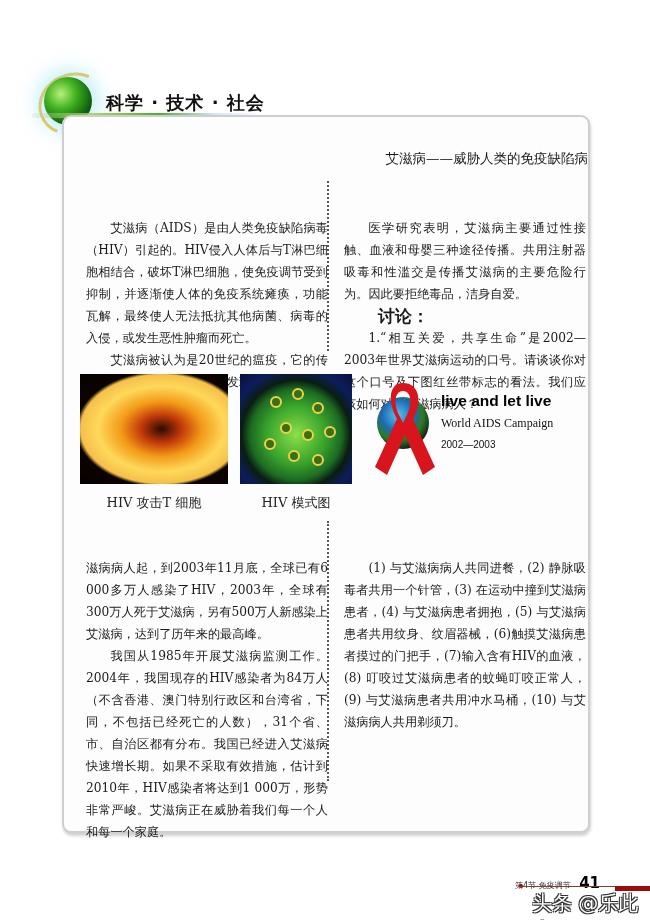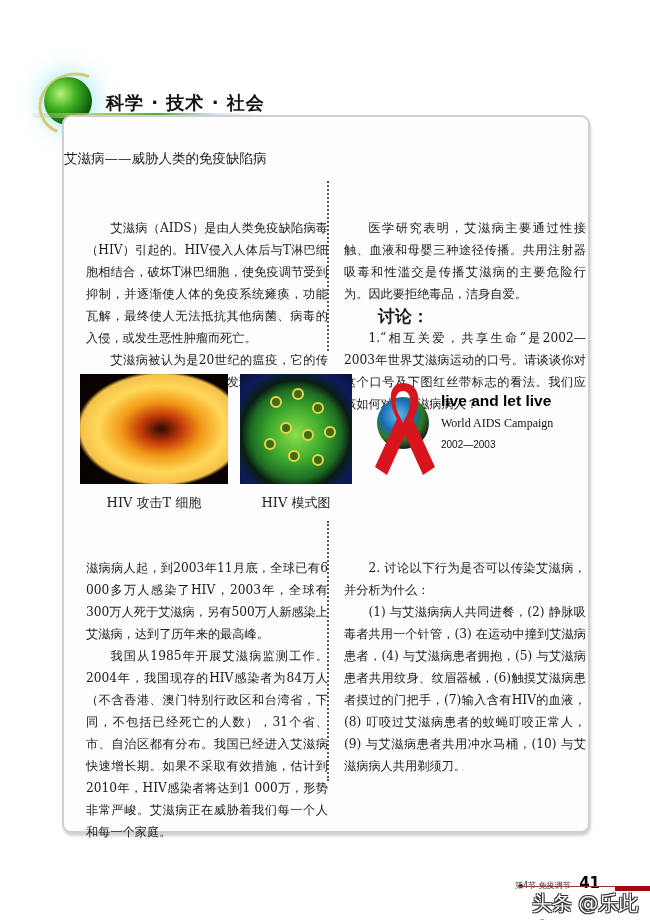--- a/index.html
+++ b/index.html
@@ -13,21 +13,21 @@
            border:3px solid #f4b52c; border-right-color:transparent; border-bottom-color:transparent;
            transform:rotate(-20deg); opacity:.9; }
   .swoosh { position:absolute; left:32px; top:58px; width:230px; height:5px;
             background:linear-gradient(90deg, rgba(200,200,200,0.2) 0%, #9fd357 30%, #4fae2a 55%, rgba(190,210,240,0.6) 80%, rgba(255,255,255,0) 100%);
             border-radius:3px; }
   .section-title { position:absolute; left:106px; top:36px; font-family:"DejaVu Sans", sans-serif;
             font-weight:bold; font-size:18px; color:#111; letter-spacing:1px; }
   .panel { position:absolute; left:62px; top:115px; width:524px; height:714px;
            border:2px solid #cfcfd3; border-radius:9px; background:#fdfdfe;
            box-shadow:1px 3px 3px rgba(0,0,0,0.18); }
-  .article-title { position:absolute; left:0; width:100%; top:33px; text-align:left; font-size:13.5px; color:#1a1a1a; }
+  .article-title { position:absolute; left:0; width:100%; top:33px; text-align:right; font-size:13.5px; color:#1a1a1a; }
   .col { position:absolute; font-size:12.2px; line-height:22px; text-align:justify;margin-top:40px; }
   .col p { margin:0; text-indent:2em; }
   .col p.noindent { text-indent:0; }
   .col-left-top { left:22px; top:60px; width:242px; }
   .col-right-top { left:280px; top:60px; width:242px; }
   .col-left-bot { left:22px; top:400px; width:242px; }
   .col-right-bot { left:280px; top:400px; width:242px; }
   .divider { position:absolute; left:263px; width:0; border-left:2px dotted #555; }
   .divider.top { top:64px; height:170px; }
   .divider.bot { top:404px; height:260px; }
@@ -109,21 +109,20 @@
   </div>
 
   <div class="col col-left-bot">
     <p class="noindent">滋病病人起，到2003年11月底，全球已有6 000多万人感染了HIV，2003年，全球有300万人死于艾滋病，另有500万人新感染上艾滋病，达到了历年来的最高峰。</p>
     <p>我国从1985年开展艾滋病监测工作。2004年，我国现存的HIV感染者为84万人（不含香港、澳门特别行政区和台湾省，下同，不包括已经死亡的人数），31个省、市、自治区都有分布。我国已经进入艾滋病快速增长期。如果不采取有效措施，估计到2010年，HIV感染者将达到1 000万，形势非常严峻。艾滋病正在威胁着我们每一个人和每一个家庭。</p>
   </div>
 
   <div class="divider bot"></div>
 
   <div class="col col-right-bot">
-    <p>2. 讨论以下行为是否可以传染艾滋病，并分析为什么：</p>
     <p>(1) 与艾滋病病人共同进餐，(2) 静脉吸毒者共用一个针管，(3) 在运动中撞到艾滋病患者，(4) 与艾滋病患者拥抱，(5) 与艾滋病患者共用纹身、纹眉器械，(6)触摸艾滋病患者摸过的门把手，(7)输入含有HIV的血液，(8) 叮咬过艾滋病患者的蚊蝇叮咬正常人，(9) 与艾滋病患者共用冲水马桶，(10) 与艾滋病病人共用剃须刀。</p>
   </div>
 </div>
 
 <div class="footer">
   <span>第4节  免疫调节</span>
   <span class="pg">41</span>
 </div>
 <div class="footer-dot"></div>
 <div class="footer-line"></div>

